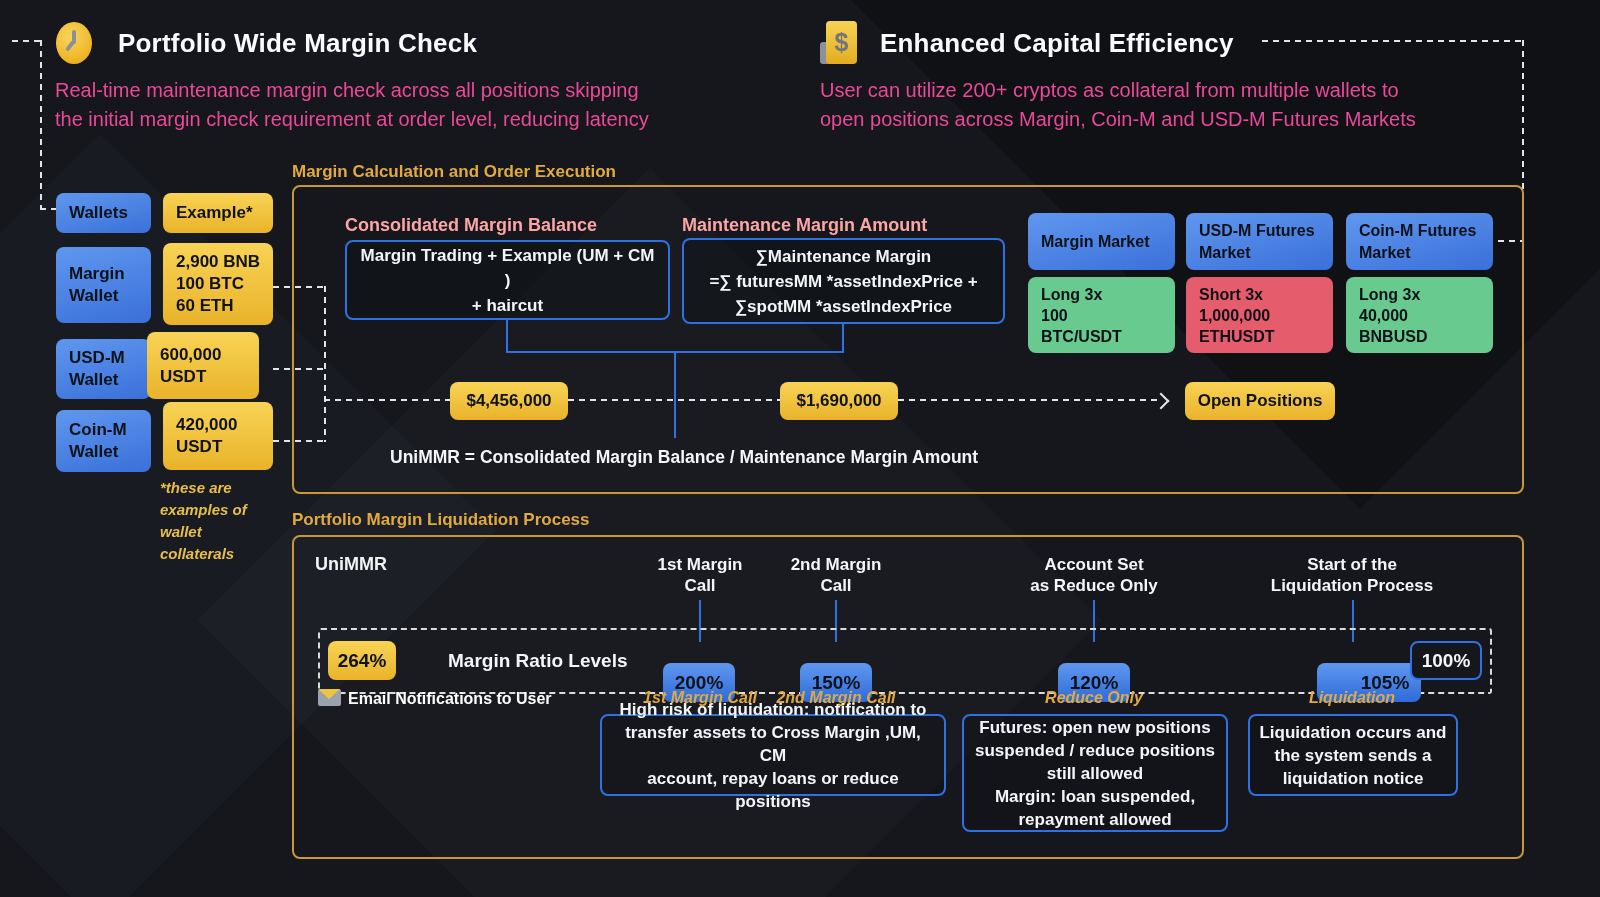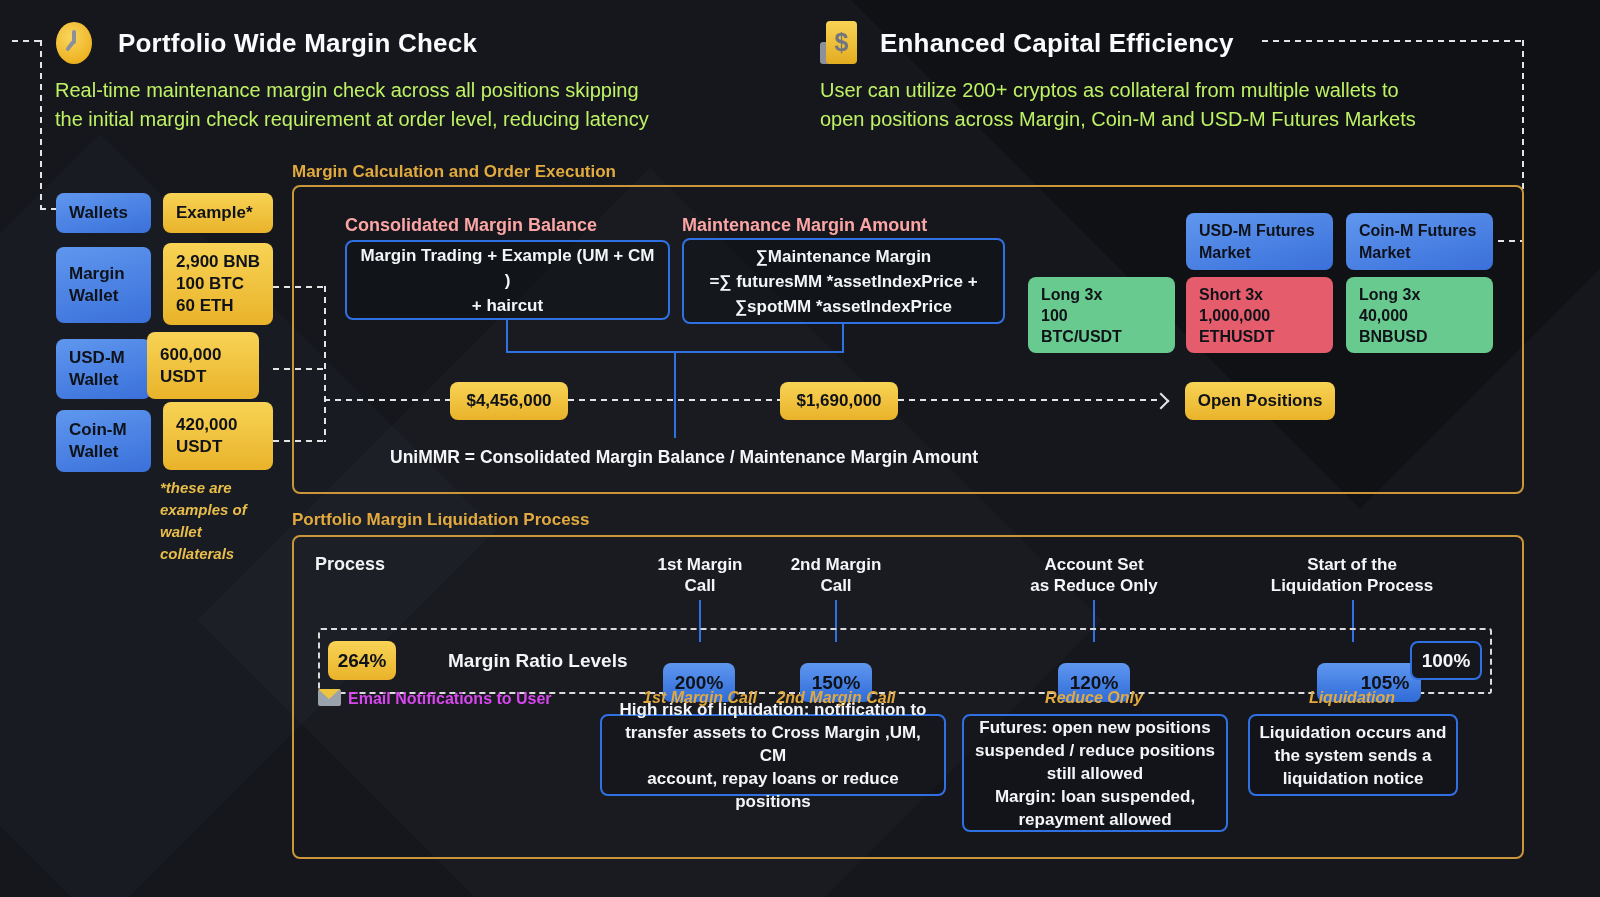--- a/index.html
+++ b/index.html
@@ -9,21 +9,21 @@
     font-family:"Liberation Sans","DejaVu Sans",sans-serif;
     color:#f2f3f5;
   }
   .abs{position:absolute;}
   .bgshape{position:absolute;transform:rotate(45deg);}
   .bg1{left:-180px;top:250px;width:560px;height:560px;background:#181b21;}
   .bg2{left:330px;top:300px;width:640px;height:640px;background:rgba(255,255,255,0.018);}
   .bg3{left:1000px;top:-360px;width:720px;height:720px;background:rgba(0,0,0,0.25);}
 
   .title{font-size:26px;font-weight:bold;color:#fafbfc;letter-spacing:.2px;}
-  .desc{font-size:20px;color:#bef264;line-height:29px;white-space:pre-line;}
+  .desc{font-size:20px;color:#ec4899;line-height:29px;white-space:pre-line;}
   .gold-label{font-size:17px;font-weight:bold;color:#e2aa3e;}
   .preline{white-space:pre-line;}
 
   .frame{border:2px solid #c9973a;border-radius:8px;position:absolute;}
 
   .bluebox{
     position:absolute;border-radius:8px;
     background:linear-gradient(165deg,#5f97ef 0%,#3a70d9 100%);
     color:#0f1218;font-weight:bold;font-size:17px;
     display:flex;align-items:center;padding:4px 10px 4px 13px;box-sizing:border-box;
@@ -181,40 +181,41 @@
   <div class="blueline" style="left:674px;top:351px;width:2px;height:87px;"></div>
 
   <div class="badge badge-yellow" style="left:450px;top:382px;width:118px;height:38px;">$4,456,000</div>
   <div class="dash-h" style="left:568px;top:399px;width:212px;"></div>
   <div class="badge badge-yellow" style="left:780px;top:382px;width:118px;height:38px;">$1,690,000</div>
   <div class="dash-h" style="left:898px;top:399px;width:262px;"></div>
   <div class="arrowhead" style="left:1155px;top:395px;"></div>
 
   <div class="unimmr-text" style="left:390px;top:447px;">UniMMR = Consolidated Margin Balance / Maintenance Margin Amount</div>
 
+  <div class="bluebox" style="left:1028px;top:213px;width:147px;height:57px;font-size:16px;">Margin Market</div>
   <div class="greenbox preline" style="left:1028px;top:277px;width:147px;height:76px;">Long 3x
 100
 BTC/USDT</div>
 
   <div class="bluebox" style="left:1186px;top:213px;width:147px;height:57px;font-size:16px;">USD-M Futures Market</div>
   <div class="redbox preline" style="left:1186px;top:277px;width:147px;height:76px;">Short 3x
 1,000,000
 ETHUSDT</div>
 
   <div class="bluebox" style="left:1346px;top:213px;width:147px;height:57px;font-size:16px;">Coin-M Futures Market</div>
   <div class="greenbox preline" style="left:1346px;top:277px;width:147px;height:76px;">Long 3x
 40,000
 BNBUSD</div>
 
   <div class="badge badge-yellow" style="left:1185px;top:382px;width:150px;height:38px;">Open Positions</div>
 
   <div class="abs gold-label" style="left:292px;top:510px;">Portfolio Margin Liquidation Process</div>
   <div class="frame" style="left:292px;top:535px;width:1228px;height:320px;"></div>
 
-  <div class="abs" style="left:315px;top:554px;font-size:18px;font-weight:bold;">Process</div>
+  <div class="abs" style="left:315px;top:554px;font-size:18px;font-weight:bold;">UniMMR</div>
 
   <div class="stage-heading" style="left:620px;top:554px;width:160px;">1st Margin
 Call</div>
   <div class="stage-heading" style="left:756px;top:554px;width:160px;">2nd Margin
 Call</div>
   <div class="stage-heading" style="left:1004px;top:554px;width:180px;">Account Set
 as Reduce Only</div>
   <div class="stage-heading" style="left:1252px;top:554px;width:200px;">Start of the
 Liquidation Process</div>
 
@@ -228,21 +229,21 @@
   <div class="ratio-label" style="left:448px;top:650px;">Margin Ratio Levels</div>
   <div class="badge badge-blue" style="left:663px;top:641px;width:72px;height:39px;">200%</div>
   <div class="badge badge-blue" style="left:800px;top:641px;width:72px;height:39px;">150%</div>
   <div class="badge badge-blue" style="left:1058px;top:641px;width:72px;height:39px;">120%</div>
   <div class="badge badge-blue" style="left:1317px;top:641px;width:72px;height:39px;padding-left:32px;">105%</div>
   <div class="badge badge-outline" style="left:1410px;top:641px;width:72px;height:39px;">100%</div>
 
   <div class="email-icon" style="left:318px;top:689px;">
     <div class="email-flap"></div>
   </div>
-  <div class="abs" style="left:348px;top:690px;font-size:16px;font-weight:bold;color:#d946ef;">Email Notifications to User</div>
+  <div class="abs" style="left:348px;top:690px;font-size:16px;font-weight:bold;color:#ffffff;">Email Notifications to User</div>
 
   <div class="tag" style="left:630px;top:689px;width:140px;">1st Margin Call</div>
   <div class="tag" style="left:766px;top:689px;width:140px;">2nd Margin Call</div>
   <div class="tag" style="left:1024px;top:689px;width:140px;">Reduce Only</div>
   <div class="tag" style="left:1282px;top:689px;width:140px;">Liquidation</div>
 
   <div class="notebox preline" style="left:600px;top:714px;width:346px;height:82px;">High risk of liquidation: notification to
 transfer assets to Cross Margin ,UM, CM
 account, repay loans or reduce positions</div>
   <div class="notebox preline" style="left:962px;top:714px;width:266px;height:118px;">Futures: open new positions

